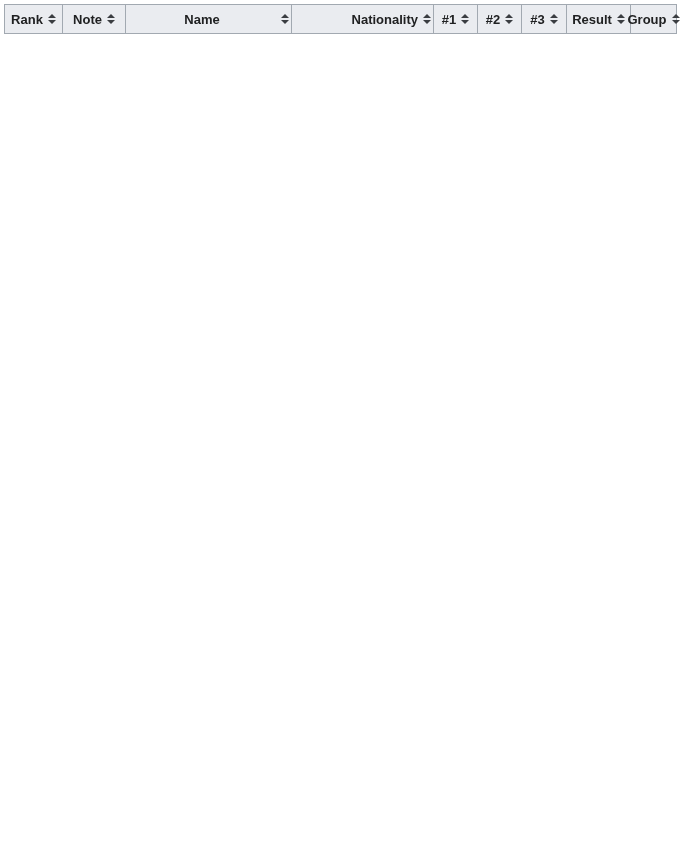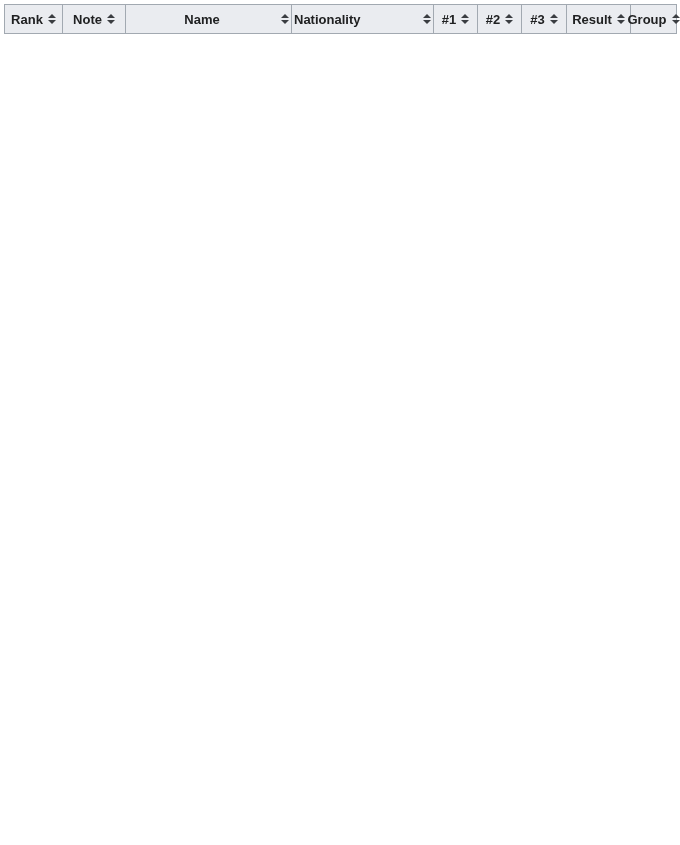--- a/index.html
+++ b/index.html
@@ -67,21 +67,21 @@
             </span>
           </th>
         <th>
             <span class="hdr">
               <span style="flex:1;text-align:center">Name</span>
               <span class="sort-icon"></span>
             </span>
           </th>
         <th>
             <span class="hdr">
-              <span style="flex:1;text-align:left">Nationality</span>
+              <span style="flex:1;text-align:right">Nationality</span>
               <span class="sort-icon"></span>
             </span>
           </th>
         <th>
             <span class="hdr">
               <span>#1</span>
               <span class="sort-icon"></span>
             </span>
           </th>
         <th>

